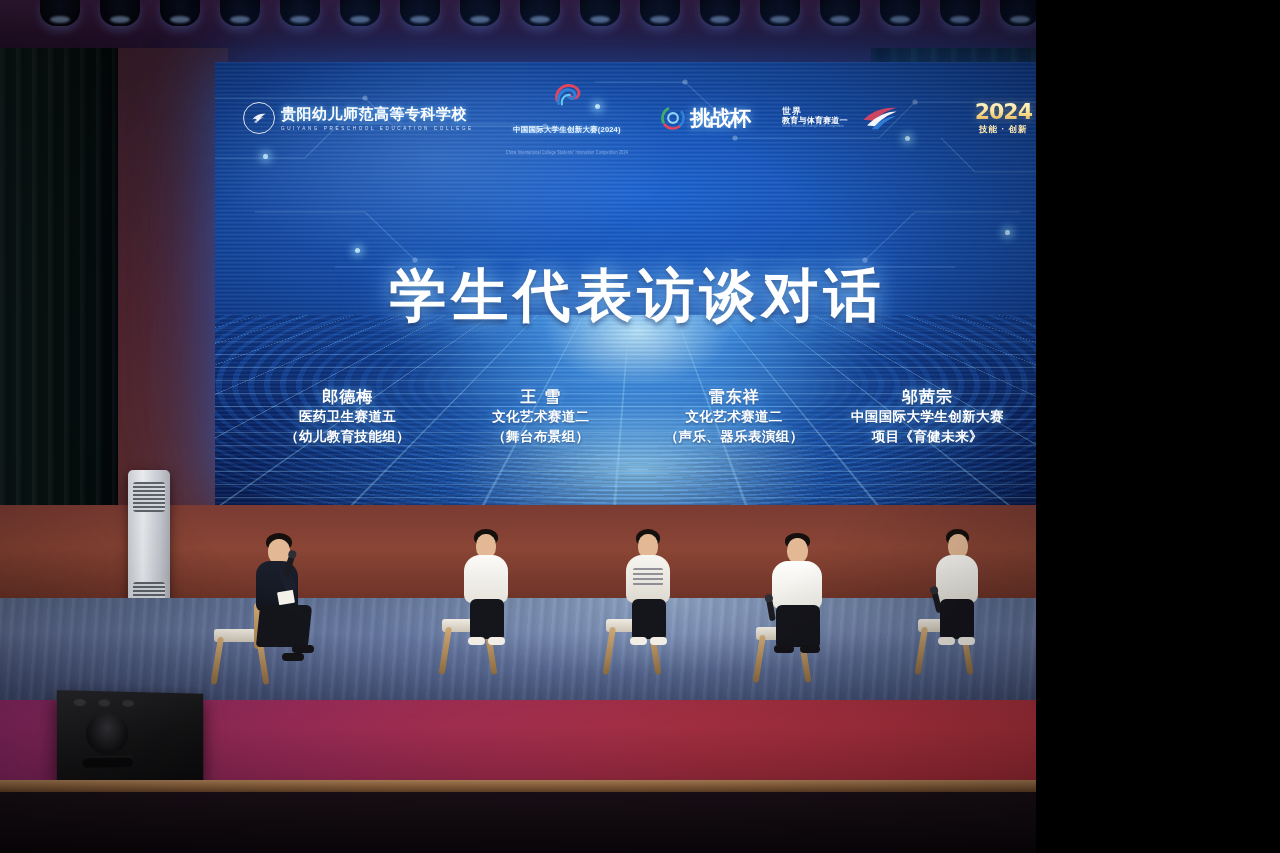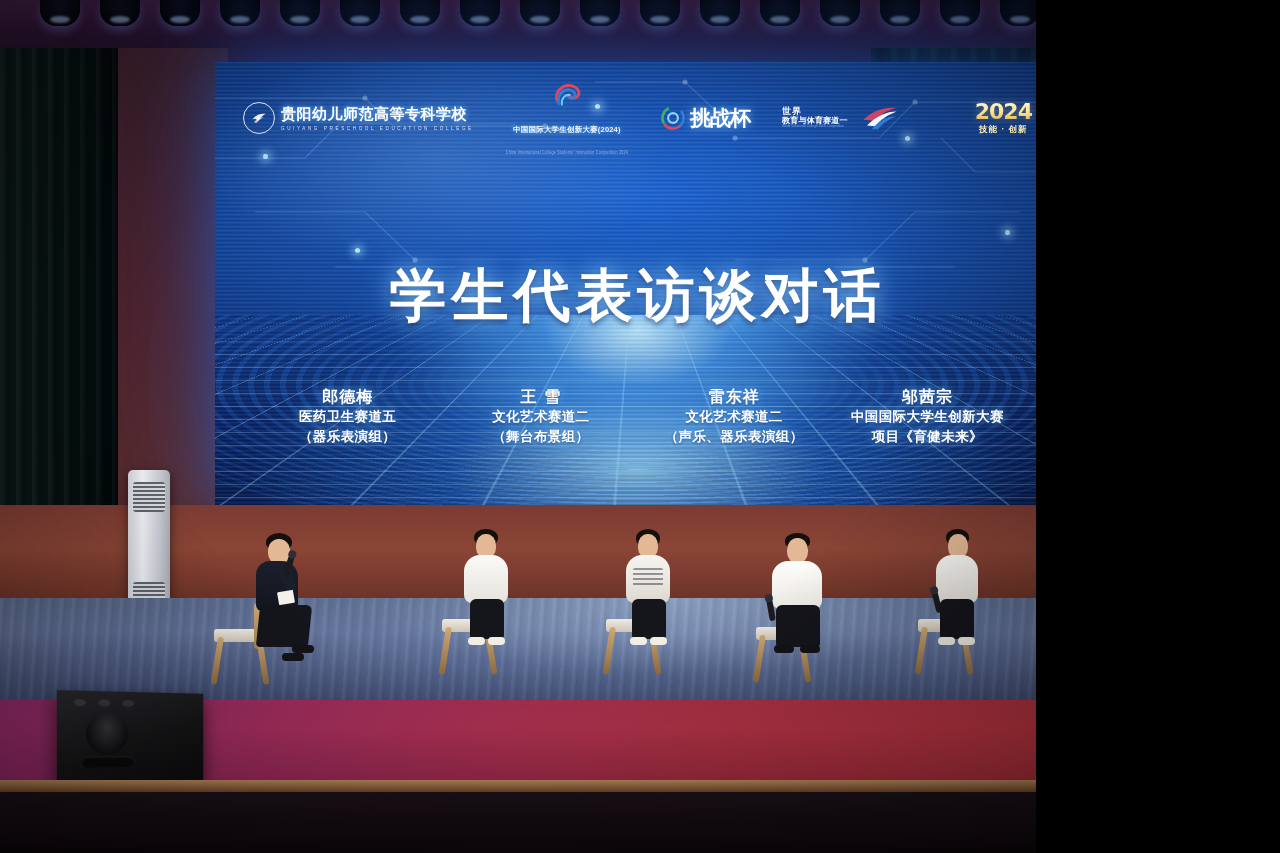--- a/index.html
+++ b/index.html
@@ -447,21 +447,21 @@
         <div class="yr-sub">技能 · 创新</div>
       </div>
     </div>
 
     <div class="headline">学生代表访谈对话</div>
 
     <div class="people">
       <div class="person">
         <div class="p-name">郎德梅</div>
         <div class="p-track">医药卫生赛道五</div>
-        <div class="p-group">（器乐表演组）</div>
+        <div class="p-group">（幼儿教育技能组）</div>
       </div>
       <div class="person">
         <div class="p-name">王  雪</div>
         <div class="p-track">文化艺术赛道二</div>
         <div class="p-group">（舞台布景组）</div>
       </div>
       <div class="person">
         <div class="p-name">雷东祥</div>
         <div class="p-track">文化艺术赛道二</div>
         <div class="p-group">（声乐、器乐表演组）</div>

